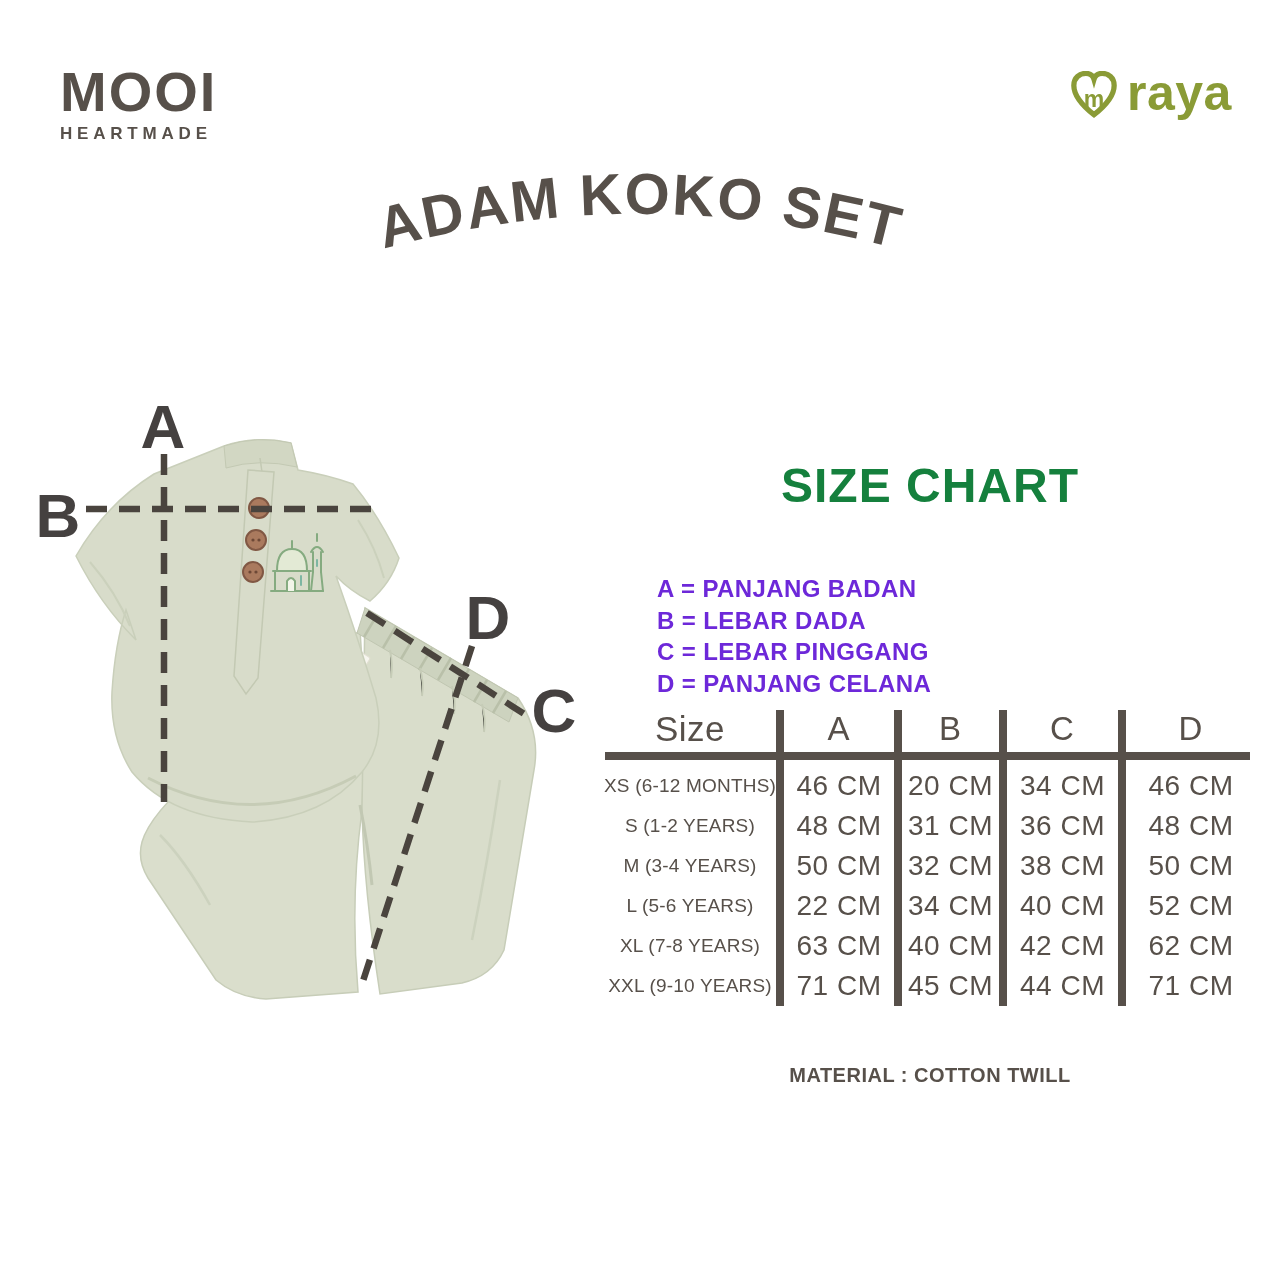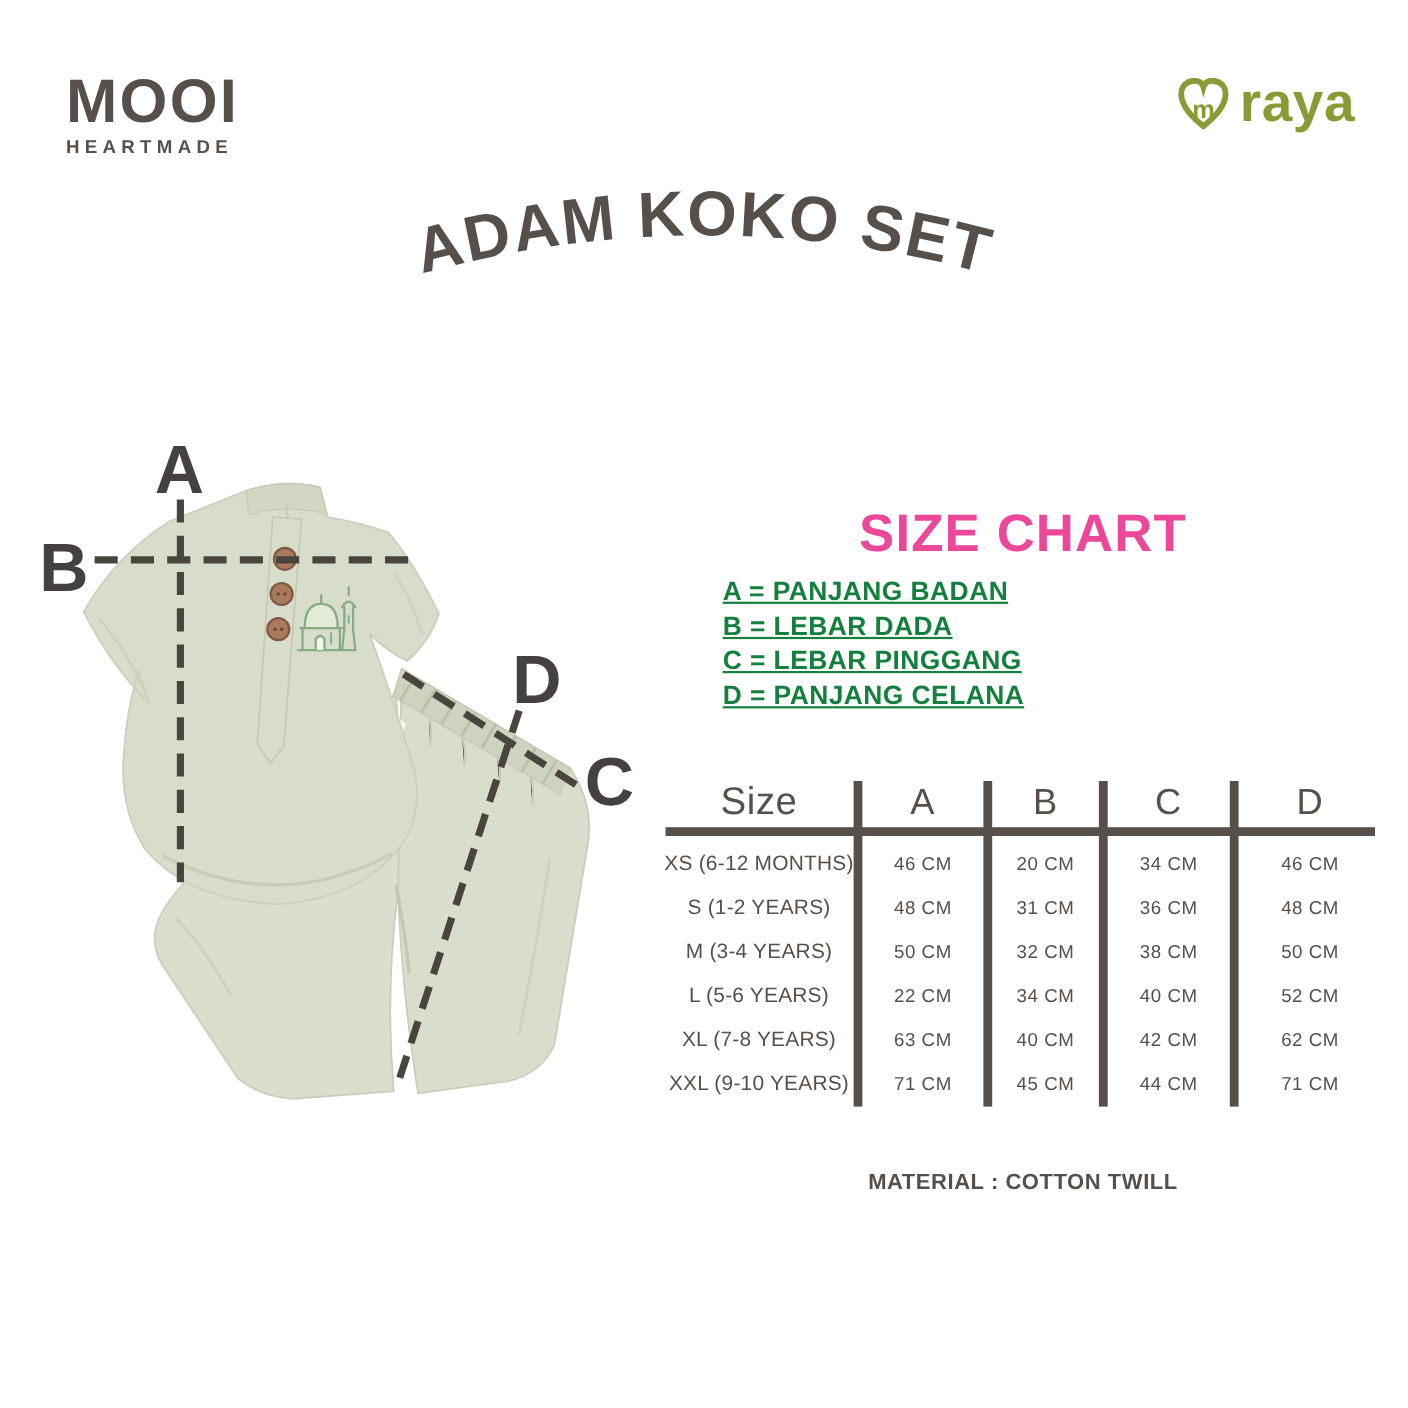--- a/index.html
+++ b/index.html
@@ -15,31 +15,31 @@
   .raya-heart { width:48px; height:48px; }
   .raya-text { font-size:50px; font-weight:600; line-height:1; letter-spacing:0.5px; padding-bottom:4px; }
   
   .title-svg { position:absolute; left:364px; top:146px; width:552px; height:150px; }
   .title-svg text { font-family:"Liberation Sans", sans-serif; font-size:58px; font-weight:900; fill:#57504a; letter-spacing:2px; }
   
   .figure-svg { position:absolute; left:20px; top:380px; width:600px; height:640px; }
   .measure-label { font-family:"Liberation Sans", sans-serif; font-size:62px; font-weight:700; fill:#454140; }
   
   .sc-heading { position:absolute; left:620px; top:458px; width:620px; text-align:center;
-    font-size:48px; font-weight:800; color:#ec4899; letter-spacing:1px; }
-  .sc-legend { position:absolute; left:657px; top:522px; color:#15803d;text-decoration:underline; }
+    font-size:48px; font-weight:800; color:#15803d; letter-spacing:1px; }
+  .sc-legend { position:absolute; left:657px; top:573px; color:#6d28d9; }
   .sc-legend div { font-size:24px; font-weight:700; line-height:31.6px; letter-spacing:0.4px; }
   .sc-table { position:absolute; left:600px; top:702px; width:660px; height:304px; color:#57504a; }
   .sc-grid { display:grid; grid-template-columns:180px 118px 105px 119px 138px;
     grid-template-rows:64px repeat(6, 40px); width:660px; height:304px; }
   .sc-grid > div { display:flex; align-items:center; justify-content:center; white-space:nowrap; }
   .sc-col-header { font-size:33px; letter-spacing:1px; padding-bottom:10px; }
   .sc-col-header.first { font-size:35px; letter-spacing:0.5px; }
   .sc-row-label { font-size:19px; letter-spacing:0.2px; }
-  .sc-value { font-size:17px; letter-spacing:0.5px; }
+  .sc-value { font-size:28px; letter-spacing:0.5px; }
   .vbar { position:absolute; top:8px; width:8px; height:296px; background:#57504a; }
   .hrule { position:absolute; left:5px; top:50px; width:645px; height:8px; background:#57504a; }
   .material { position:absolute; left:610px; top:1064px; width:640px; text-align:center;
     font-size:20px; font-weight:700; color:#57504a; letter-spacing:0.5px; }
 </style>
 </head>
 <body>
 
 <div id="canvas">
 

